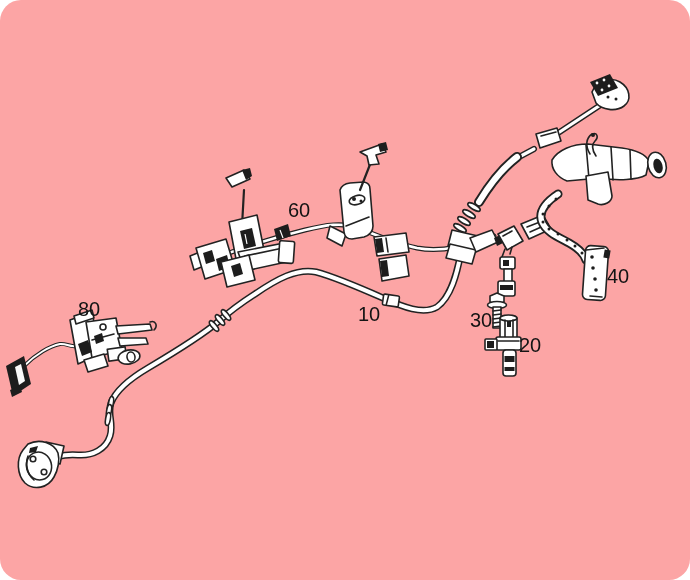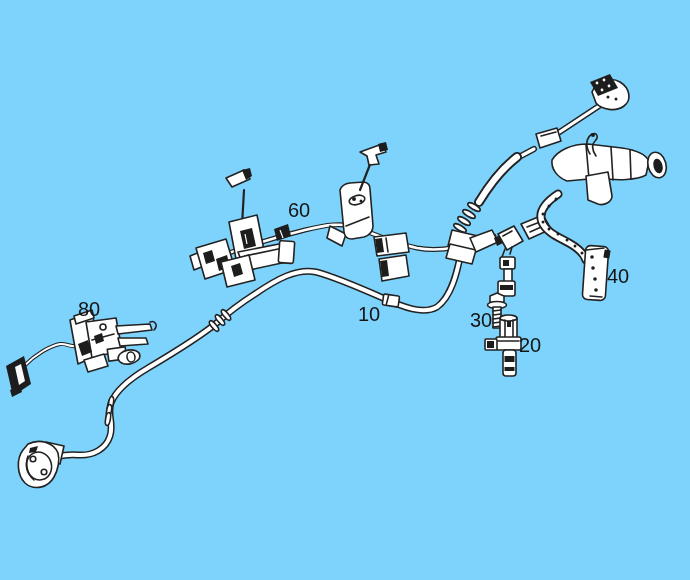--- a/index.html
+++ b/index.html
@@ -1,21 +1,22 @@
 <!DOCTYPE html>
 <html><head>
 <meta charset="utf-8">
 <style>
   html,body{margin:0;padding:0;}
   body{font-family:"Liberation Sans",sans-serif;}
   .stage{
     position:relative;
     width:690px;height:580px;
-    background:#7dd3fc;
+    background:#fca5a5;
     overflow:hidden;
+    border-radius:21px;
   }
   svg{display:block;}
   
   .o{fill:#ffffff;stroke:#222222;stroke-width:1.6;stroke-linejoin:round;stroke-linecap:round;}
   
   .d{fill:#1d1d1d;stroke:none;}
   
   .ln{fill:none;stroke:#222222;stroke-width:1.6;stroke-linecap:round;stroke-linejoin:round;}
   .ln2{fill:none;stroke:#222222;stroke-width:2.2;stroke-linecap:round;}
   

